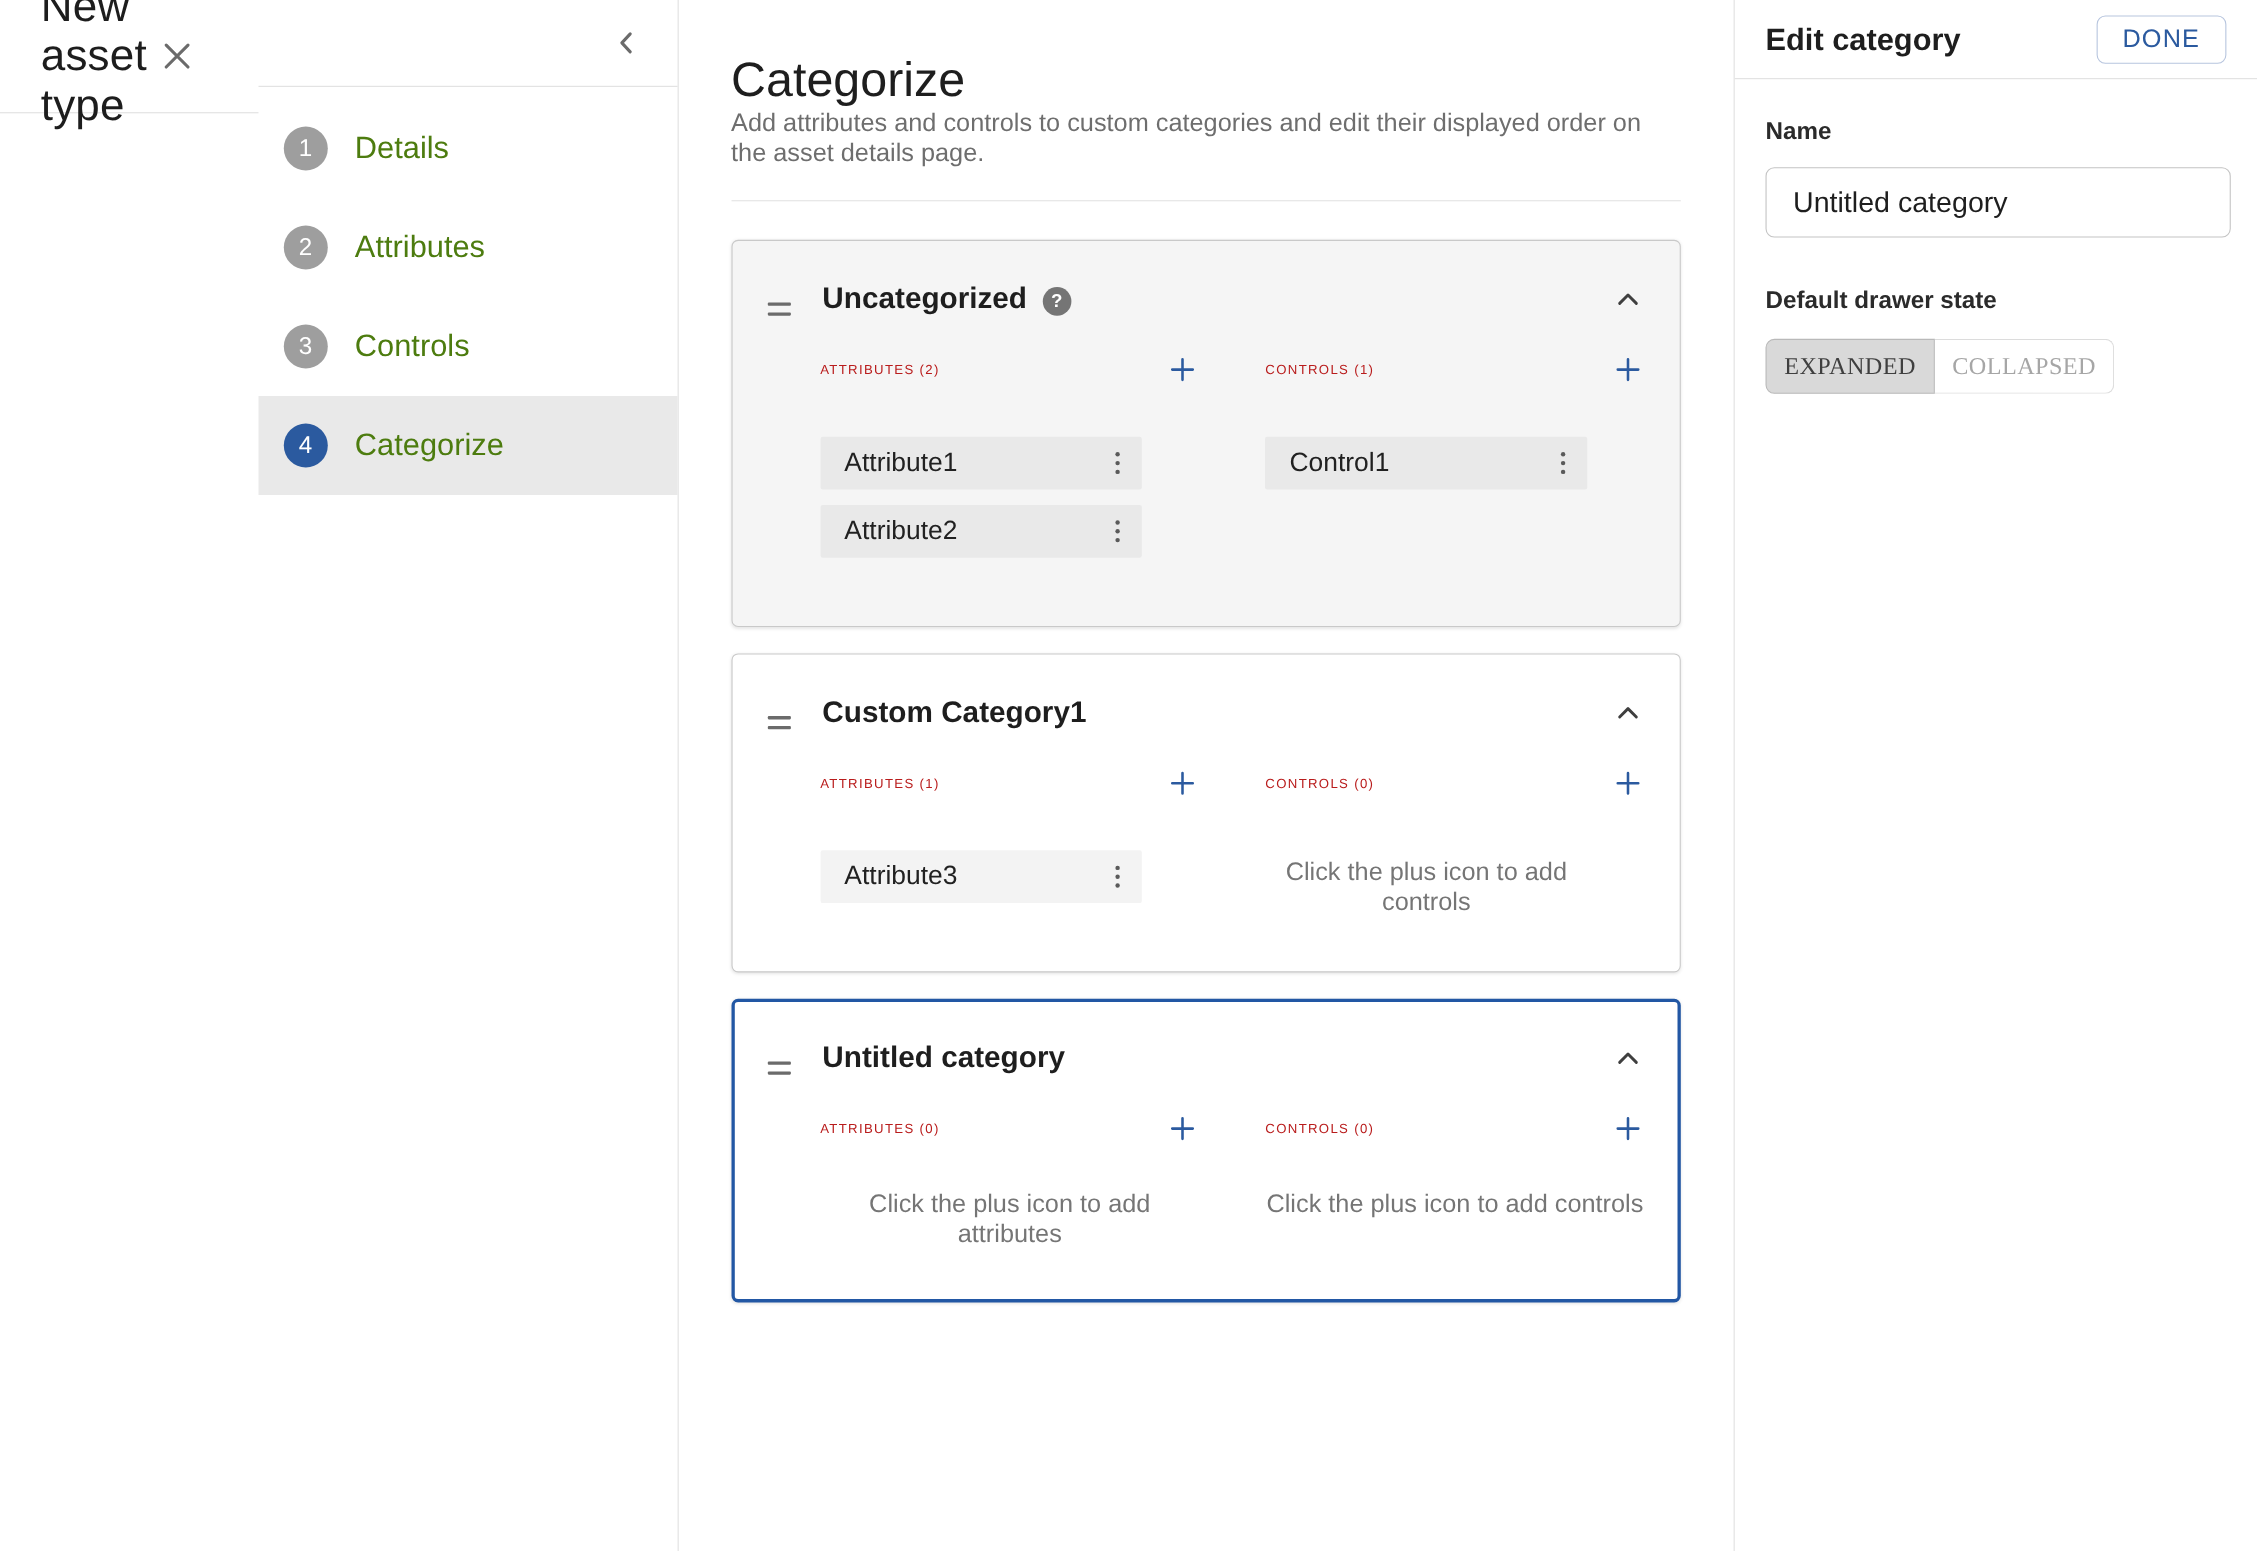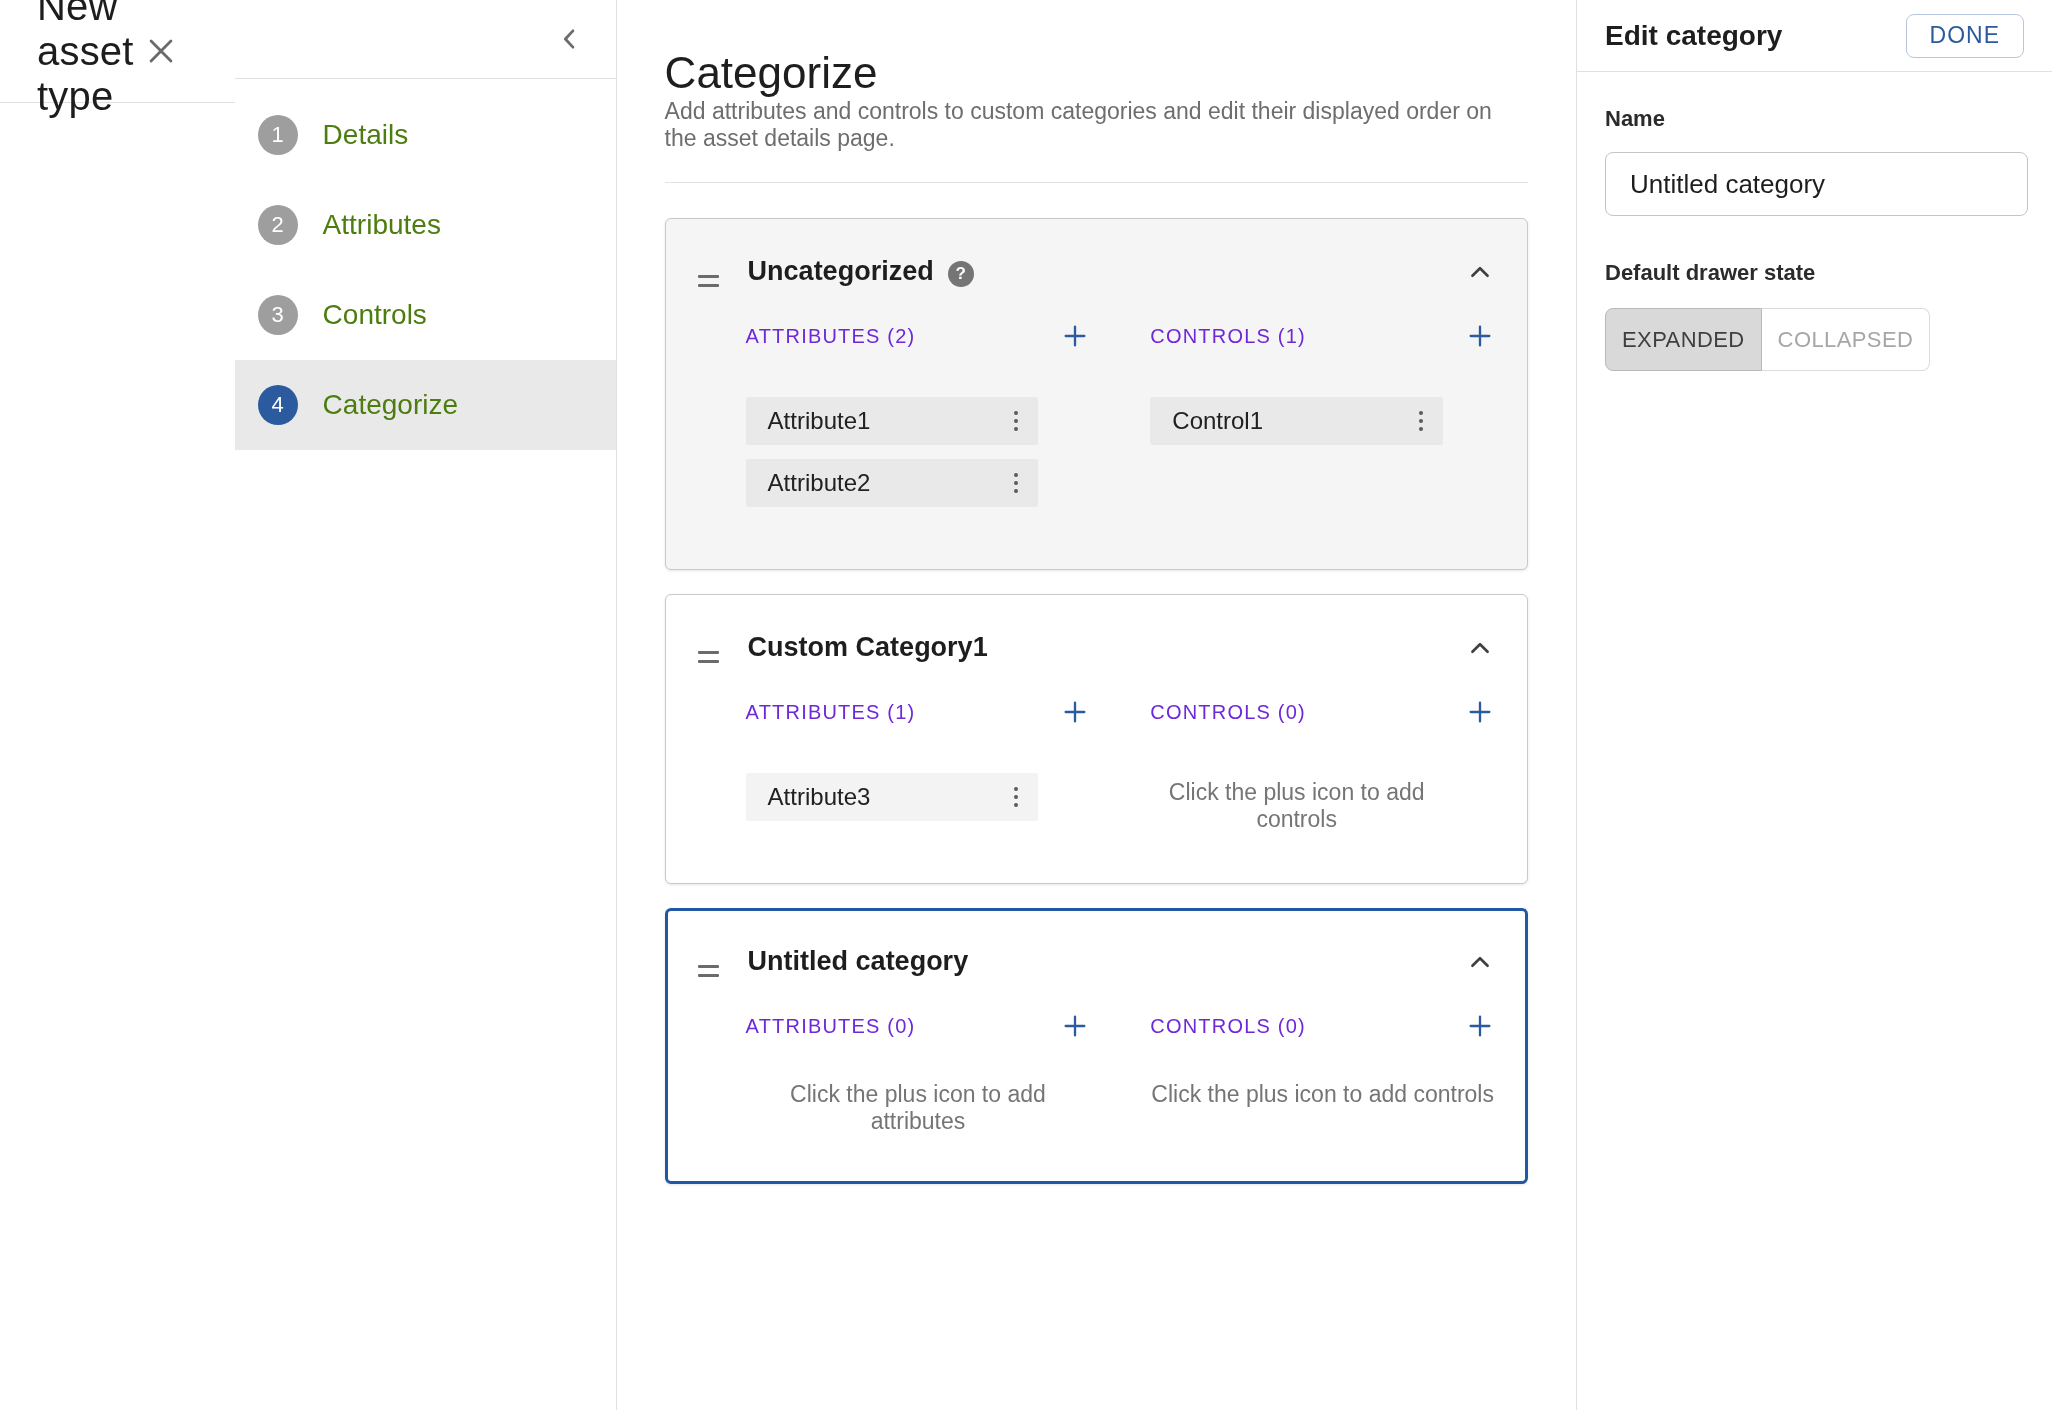--- a/index.html
+++ b/index.html
@@ -83,21 +83,21 @@
   .help-badge {
     margin-left: 14px; width: 26px; height: 26px; border-radius: 50%;
     background: #757575; color: #fff; font-size: 17px; font-weight: 700;
     display: flex; align-items: center; justify-content: center; cursor: pointer; border: none;
   }
   .card-collapse-btn { margin-left: auto; margin-right: 8px; background: none; border: none; cursor: pointer; color: #3f3f3f; width: 30px; height: 30px; display:flex; align-items:center; justify-content:center; }
 
   .cols { display: flex; gap: 60px; margin: 34px 8px 0 48px; }
   .col { flex: 1; min-width: 0; }
   .col-head { display: flex; align-items: center; justify-content: space-between; height: 30px; }
-  .col-label { font-size: 20px; letter-spacing: 1.2px; color: #6d28d9; }
+  .col-label { font-size: 12px; letter-spacing: 1.2px; color: #b91c1c; }
   .plus-btn { background: none; border: none; cursor: pointer; color: #2b5a9f; width: 30px; height: 30px; display:flex; align-items:center; justify-content:center; }
 
   .chips { margin-top: 46px; }
   .chip {
     width: calc(100% - 52px); height: 48px; margin-bottom: 14px;
     background: #f3f3f3; border-radius: 2px;
     display: flex; align-items: center; padding: 0 14px 0 22px;
     font-size: 24px; color: #212121; cursor: grab;
   }
   .card.gray .chip { background: #e9e9e9; }
@@ -123,23 +123,23 @@
   .field-label { font-size: 22px; font-weight: 700; color: #2b2b2b; }
   .name-input {
     margin-top: 20px; width: 100%; height: 64px;
     border: 1px solid #c4c4c4; border-radius: 8px;
     font-size: 26px; color: #1e1e1e; padding: 0 24px;
     font-family: "Liberation Sans", sans-serif; background: #fff;
   }
   .state-label { margin-top: 44px; }
   .segmented { margin-top: 22px; display: inline-flex; }
   .seg {
-    height: 63px; display: flex; align-items: center; padding: 0 16px;
+    height: 50px; display: flex; align-items: center; padding: 0 16px;
     font-size: 22px; letter-spacing: 0.4px; cursor: pointer; background: #fff;
-    font-family: Liberation Sans, sans-serif;
+    font-family: Liberation Serif, serif;
   }
   .seg.selected {
     background: #d9d9d9; border: 1px solid #b9b9b9; border-radius: 8px 0 0 8px;
     color: #3f3f3f;
   }
   .seg.unselected {
     border: 1px solid #dcdcdc; border-left: none; border-radius: 0 8px 8px 0;
     color: #a6a6a6;
   }
   svg { display: block; }

